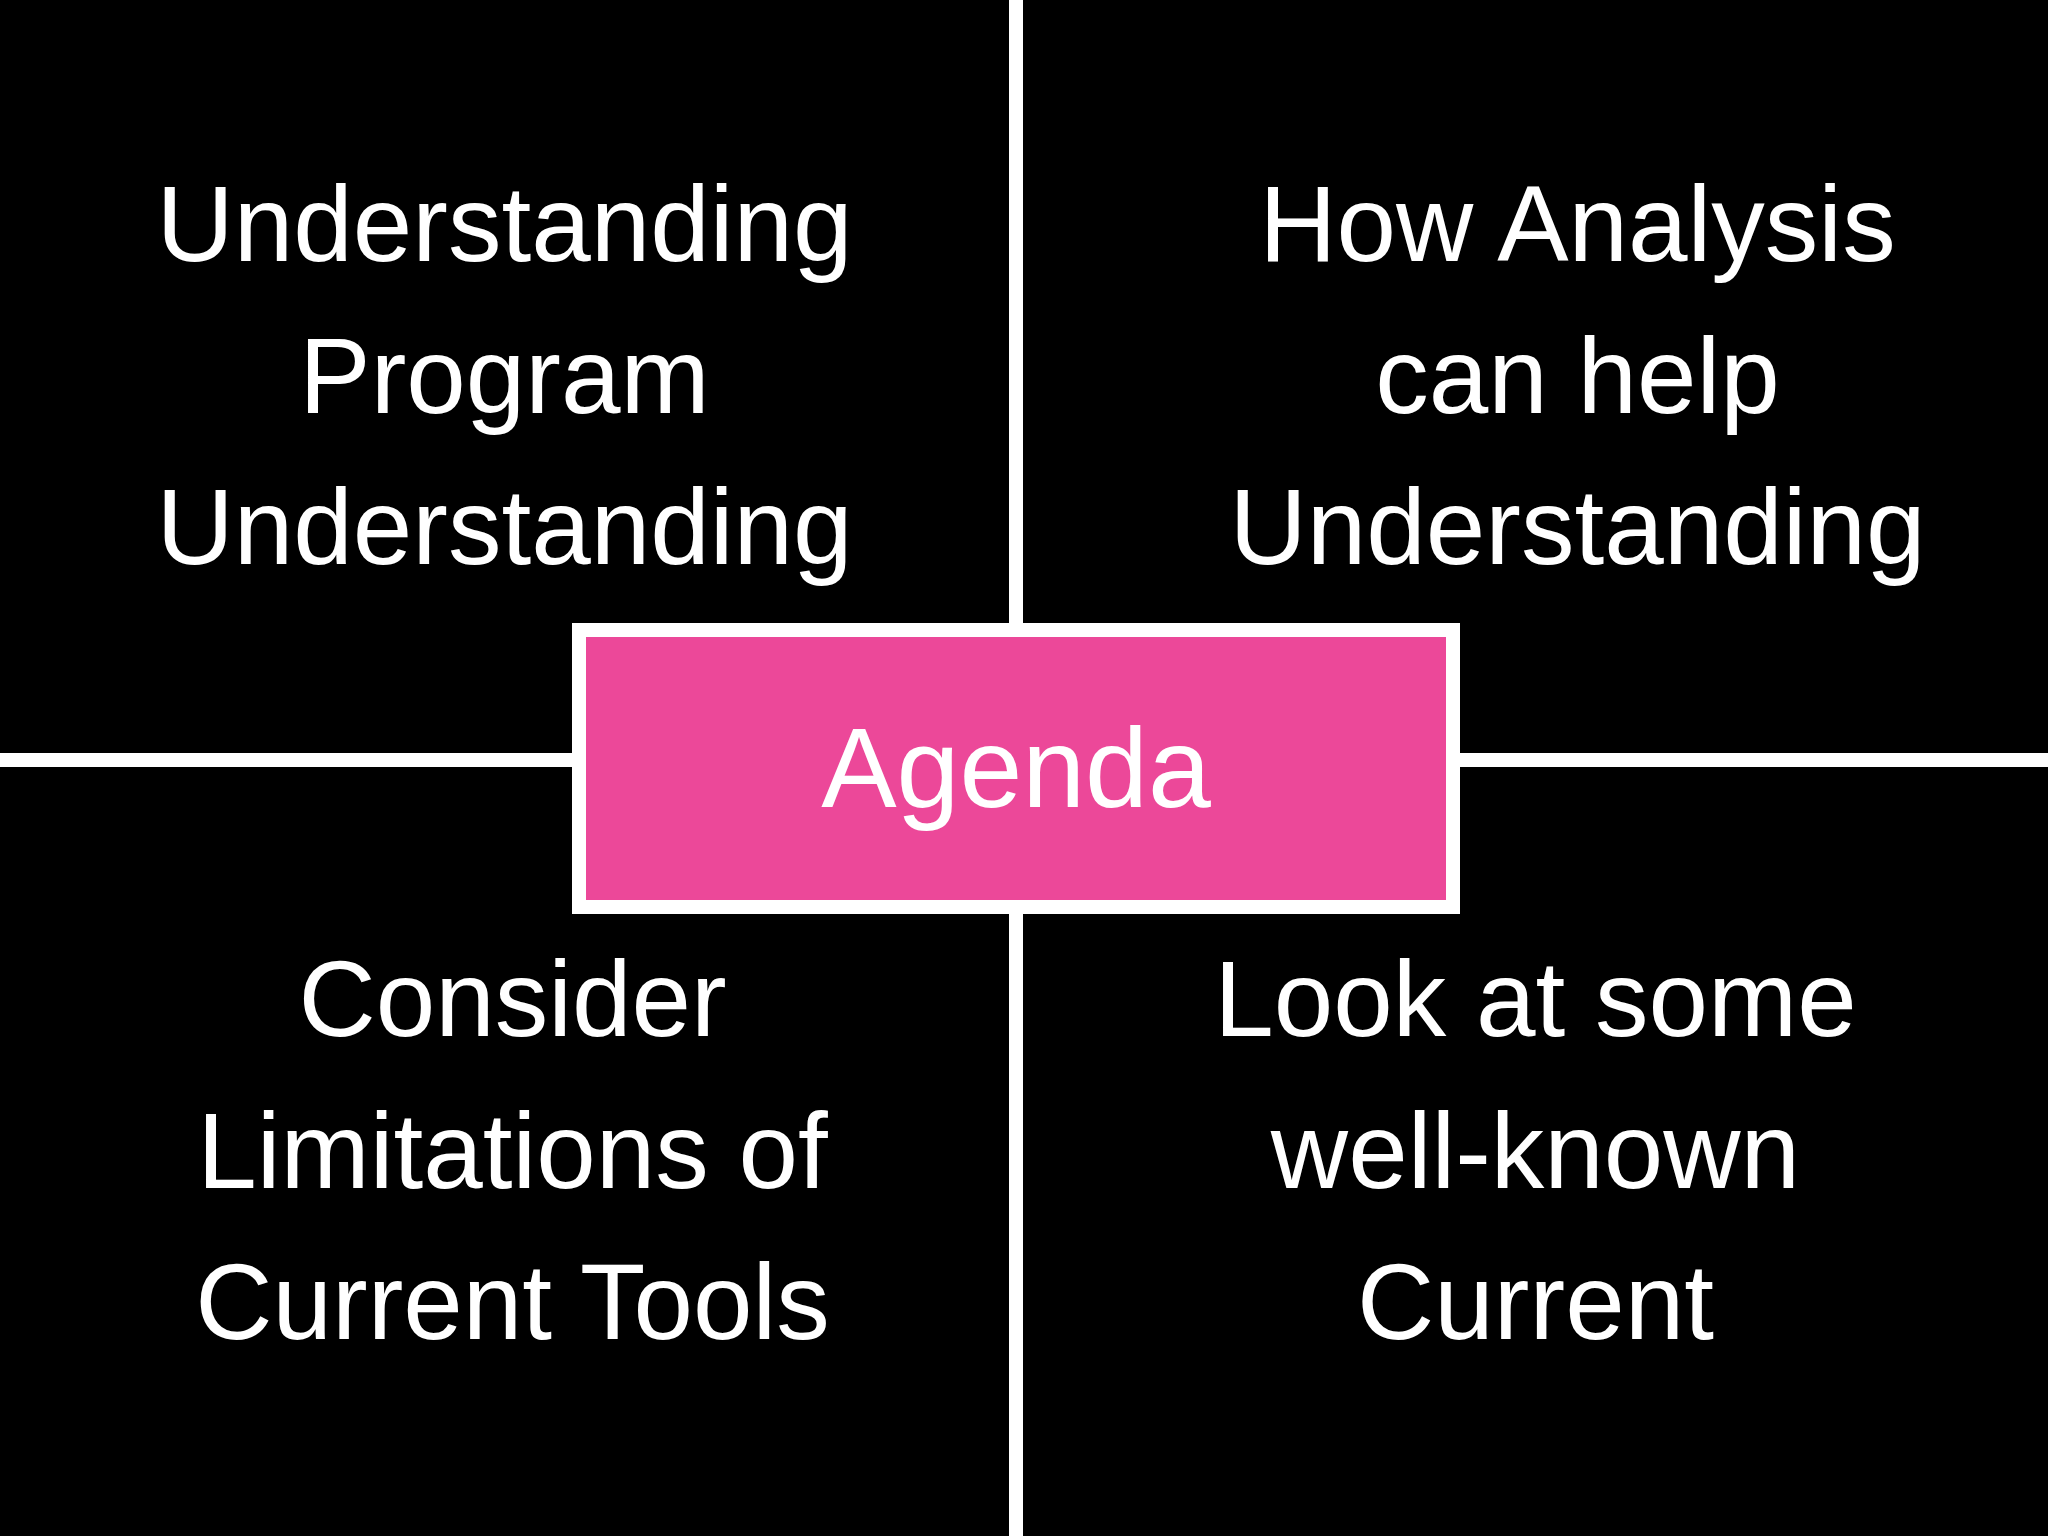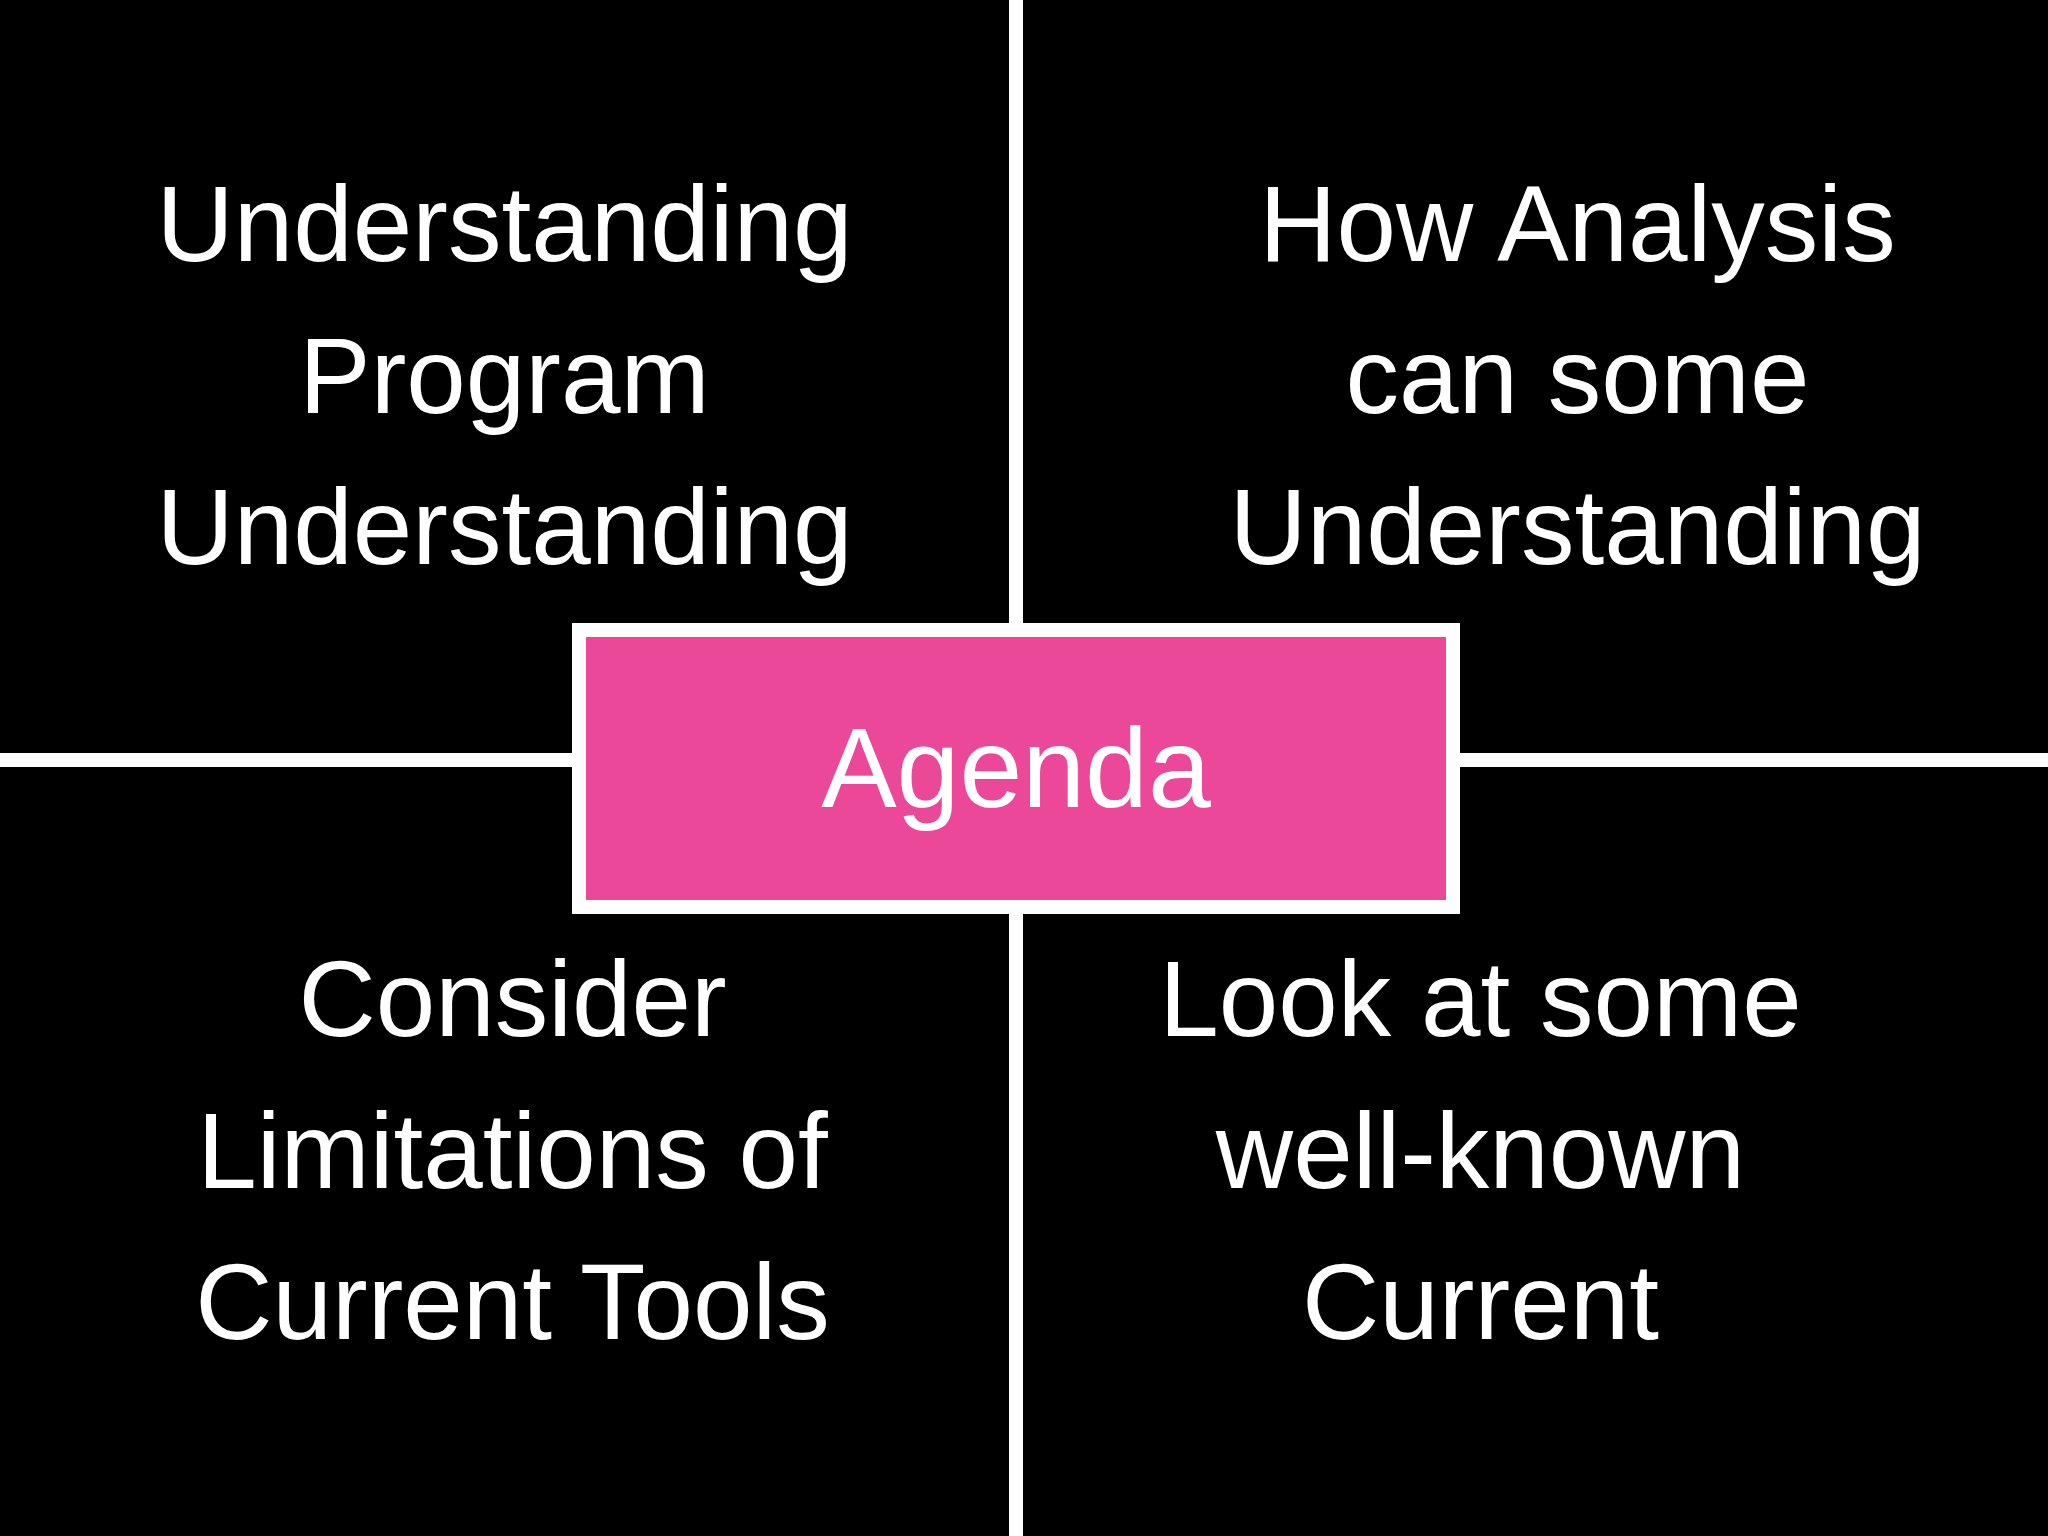--- a/index.html
+++ b/index.html
@@ -45,21 +45,21 @@
     line-height: 1.42;
     font-weight: 400;
     z-index: 0;
   }
   .quadrant span {
     display: block;
   }
   .q-tl { left: 0;      top: 0;     width: 1009px; height: 753px; }
   .q-tr { left: 1023px; top: 0;     width: 1109px; height: 753px; }
   .q-bl { left: 8px;      top: 767px; width: 1009px; height: 769px; }
-  .q-br { left: 968px; top: 767px; width: 1025px; height: 769px; }
+  .q-br { left: 1023px; top: 767px; width: 1025px; height: 769px; }
   .agenda-box {
     position: absolute;
     left: 572px;
     top: 623px;
     width: 888px;
     height: 291px;
     box-sizing: border-box;
     background: #ec4899;
     border: 14px solid #ffffff;
     display: flex;
@@ -86,21 +86,21 @@
     <div>
       <span>Understanding</span>
       <span>Program</span>
       <span>Understanding</span>
     </div>
   </div>
 
   <div class="quadrant q-tr">
     <div>
       <span>How Analysis</span>
-      <span>can some</span>
+      <span>can help</span>
       <span>Understanding</span>
     </div>
   </div>
 
   <div class="quadrant q-bl">
     <div>
       <span>Consider</span>
       <span>Limitations of</span>
       <span>Current Tools</span>
     </div>

